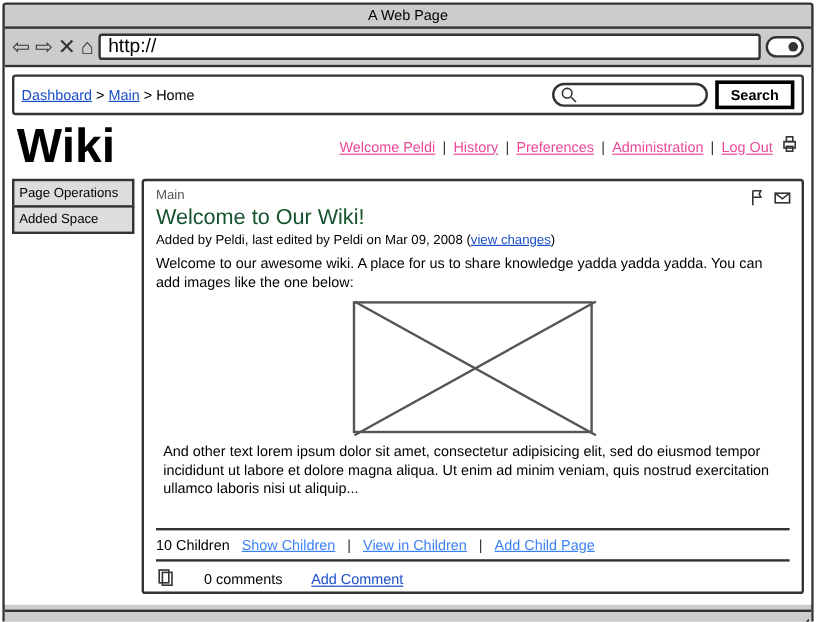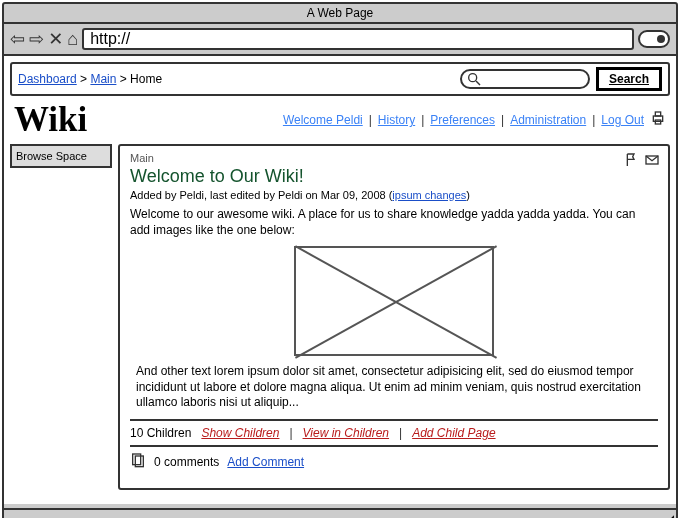--- a/index.html
+++ b/index.html
@@ -87,42 +87,41 @@
   padding-left: 4px;
 }
 .search-btn {
   border: 3px solid #000;
   background: #fff;
   font-family: inherit;
   font-size: 12px;
   padding: 2px 10px;
   cursor: pointer;
   font-weight: bold;
-  text-decoration: underline;
 }
 .header-row {
   display: flex;
   align-items: center;
   margin-top: 4px;
   padding: 0 4px;
 }
 .wiki-logo {
-  font-size: 35px;
+  font-size: 40px;
   font-weight: bold;
-  font-family: Liberation Serif, serif;
+  font-family: Liberation Sans, sans-serif;
 }
 .header-links {
   flex: 1;
   display: flex;
   justify-content: flex-end;
   gap: 6px;
   font-size: 12px;
   align-items: center;
 }
-.header-links a { color: #3b82f6; text-decoration: underline; cursor: pointer; }
+.header-links a { color: #ec4899; text-decoration: underline; cursor: pointer; }
 .sep { color: #333; }
 .printer-icon { font-size: 18px; cursor: pointer; }
 .main-wrap {
   display: flex;
   gap: 6px;
   margin-top: 4px;
 }
 .sidebar {
   width: 102px;
   display: flex;
@@ -165,36 +164,36 @@
   position: absolute;
   background: #555;
   width: 230px; height: 2px;
   top: 50%; left: -15px;
 }
 .img-placeholder::before { transform: rotate(29deg); }
 .img-placeholder::after { transform: rotate(-29deg); }
 .more-text { font-size: 12px; padding: 0 6px; line-height: 1.3; }
 .children-row {
   border-top: 2px solid #333;
-  margin-top: 8px;
+  margin-top: 24px;
   padding-top: 5px;
   font-size: 12px;
   display: flex;
   align-items: center;
   gap: 10px;
 }
-.children-row a { color: #b91c1c; text-decoration: underline; cursor: pointer; font-style: italic; }
+.children-row a { color: #3b82f6; text-decoration: underline; cursor: pointer; }
 .comments-row {
   border-top: 2px solid #333;
   margin-top: 5px;
   padding-top: 5px;
   font-size: 12px;
   display: flex;
   align-items: center;
-  gap: 8px;
+  gap: 24px;
 }
 .comments-row a { color: #1a4ec8; text-decoration: underline; cursor: pointer; }
 .doc-icon { font-size: 16px; }
 .footer-bar {
   border-top: 2px solid #333;
   background: #ccc;
   height: 18px;
   margin-top: 4px;
   position: relative;
 }
@@ -254,37 +253,38 @@
               <rect x="5" y="9" width="14" height="8"></rect>
               <rect x="8" y="3" width="8" height="6"></rect>
               <rect x="8" y="15" width="8" height="6"></rect>
             </svg>
         </span>
       </div>
     </div>
 
     <div class="main-wrap">
       <div class="sidebar">
-        <button class="side-btn">Browse Space</button>
+        <button class="side-btn">Page Operations</button>
+        <button class="side-btn">Added Space</button>
       </div>
 
       <div class="content-panel">
         <div class="panel-icons">
           <span><svg class="icon" viewBox="0 0 24 24">
                 <path d="M5 3v18M5 3h10l-2 4 2 4H5"></path>
               </svg></span>
           <span><svg class="icon" viewBox="0 0 24 24">
                 <rect x="3" y="6" width="18" height="12"></rect>
                 <path d="M3 6l9 7 9-7"></path>
               </svg></span>
         </div>
         <div class="panel-crumb">Main</div>
         <div class="panel-title">Welcome to Our Wiki!</div>
         <div class="byline">
-          <span>Added by Peldi, last edited by Peldi on Mar 09, 2008 (</span><a>ipsum changes</a><span>)</span>
+          <span>Added by Peldi, last edited by Peldi on Mar 09, 2008 (</span><a>view changes</a><span>)</span>
         </div>
         <div class="body-text">Welcome to our awesome wiki. A place for us to share knowledge yadda yadda yadda. You can add images like the one below:</div>
         <div class="img-placeholder"></div>
         <div class="more-text">And other text lorem ipsum dolor sit amet, consectetur adipisicing elit, sed do eiusmod tempor incididunt ut labore et dolore magna aliqua. Ut enim ad minim veniam, quis nostrud exercitation ullamco laboris nisi ut aliquip...</div>
 
         <div class="children-row">
           <span>10 Children</span>
           <a>Show Children</a>
             <span class="sep">|</span>
           <a>View in Children</a>

